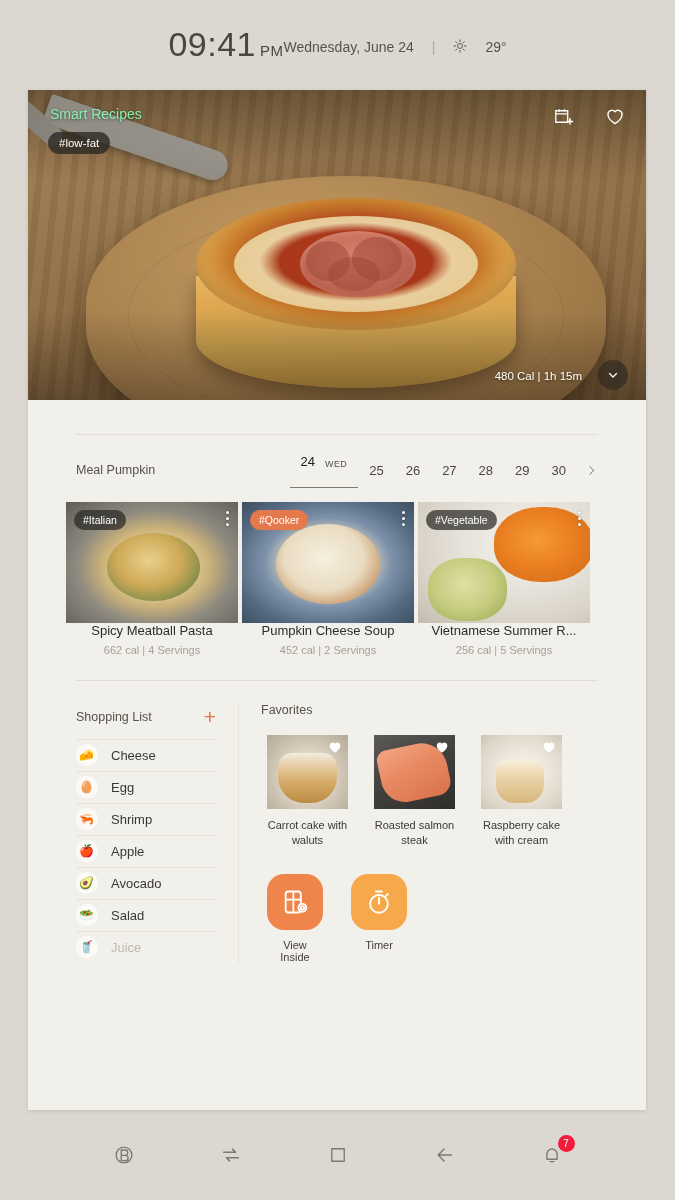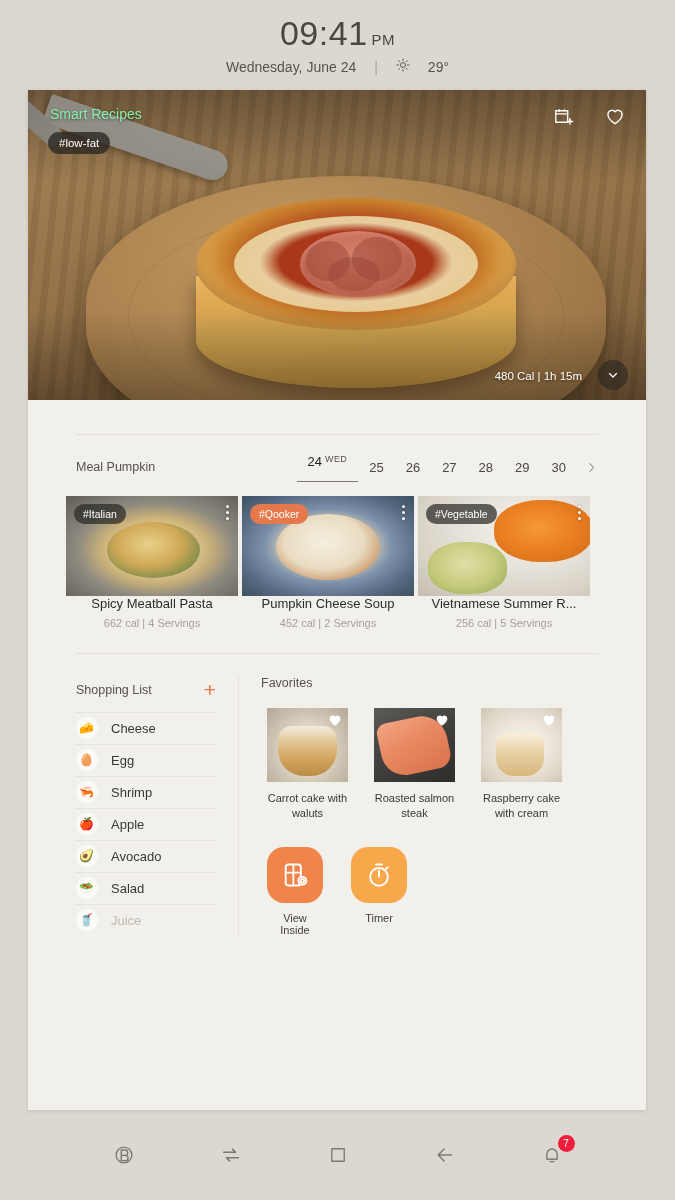--- a/index.html
+++ b/index.html
@@ -5,21 +5,21 @@
   * { box-sizing: border-box; margin: 0; padding: 0; }
   html, body {
     width: 675px; height: 1200px;
     background: #dcd8d1;
     font-family: "Liberation Sans", sans-serif;
     overflow: hidden;
   }
   body { position: relative; }
 
   
-  .clock-area { width: 675px; height: 89px; display: flex; flex-direction: column;
+  .clock-area { width: 675px; height: 89px; display: flex; flex-direction: row;
     align-items: center; justify-content: center; color: #4a4742; }
   .clock-time { font-size: 34px; font-weight: 300; letter-spacing: 0.5px;
     display: flex; align-items: baseline; gap: 4px; }
   .clock-time .ampm { font-size: 15px; font-weight: 400; letter-spacing: 0.5px; }
   .clock-sub { margin-top: 5px; font-size: 14px; color: #55524d;
     display: flex; align-items: center; gap: 18px; }
   .clock-sep { color: #a8a49d; }
   .sun-ico { display: inline-block; vertical-align: -2px; }
 
   
@@ -89,28 +89,28 @@
     padding: 0 12px; }
 
   .divider { height: 1px; background: #e0ded6; margin: 34px 48px 0; }
 
   
   .mp-head { display: flex; align-items: center; justify-content: space-between;
     padding: 17px 48px 0; }
   .mp-label { font-size: 12.5px; color: #55524c; }
   .mp-dates { display: flex; align-items: center; gap: 0; }
   .mp-date { font-size: 13px; color: #4b4843; padding: 2px 11px; }
-  .mp-date.sel { color: #222; border-bottom: 1.5px solid #7d7a72; padding-bottom: 12px;
-    display: flex; align-items: flex-start; gap: 3px; }
+  .mp-date.sel { color: #222; border-bottom: 1.5px solid #7d7a72; padding-bottom: 18px;
+    display: flex; align-items: flex-end; gap: 10px; }
   .mp-date.sel .dow { font-size: 9px; color: #55524c; letter-spacing: .4px; }
   .mp-next { padding-left: 8px; display: flex; align-items: center; }
 
   .cards { display: flex; gap: 4px; padding: 14px 38px 0; }
   .card { width: 172px; }
-  .card-img { position: relative; height: 100px; overflow: hidden; }
+  .card-img { position: relative; height: 121px; overflow: hidden; }
   .card-tag { position: absolute; left: 8px; top: 8px; font-size: 10.5px; color: #fff;
     padding: 4px 9px; border-radius: 10px; background: rgba(42,40,36,.72); }
   .card-tag.orange { background: #e5794b; }
   .card-dots { position: absolute; right: 9px; top: 9px; display: flex;
     flex-direction: column; gap: 3px; }
   .card-dots i { width: 3px; height: 3px; background: #fff; border-radius: 50%;
     display: block; box-shadow: 0 0 2px rgba(0,0,0,.5); }
   .card-name { text-align: center; font-size: 13px; color: #2e2c28;
     white-space: nowrap; overflow: hidden; text-overflow: ellipsis; }
   .card-sub { margin-top: 6px; text-align: center; font-size: 11px; color: #a4a099; }

